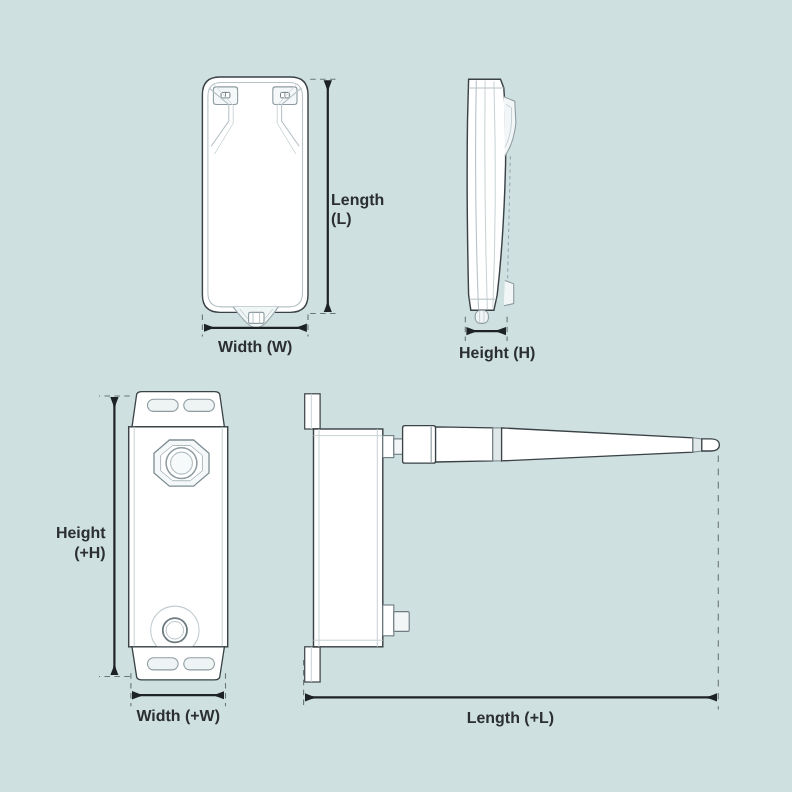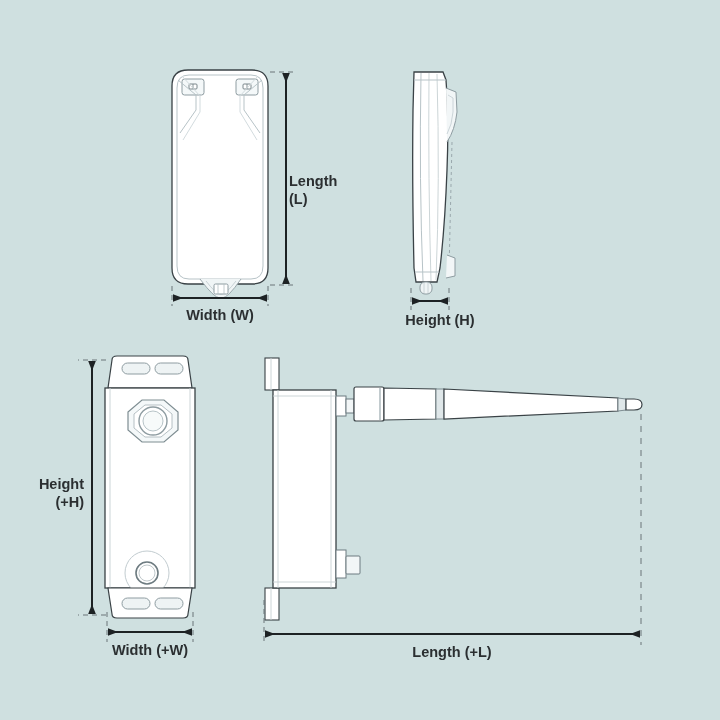--- a/index.html
+++ b/index.html
@@ -9,21 +9,21 @@
   body {
     width: 720px;
     height: 720px;
     background: #cfe0e0;
     font-family: "Liberation Sans", sans-serif;
     overflow: hidden;
     position: relative;
   }
   #diagram-root {
     position: absolute;
-    left: 0;
+    left: 12px;
     top: 0;
     width: 668px;
     height: 720px;
   }
   svg.canvas {
     display: block;
     width: 720px;
     height: 720px;
   }
   .dim-label {

